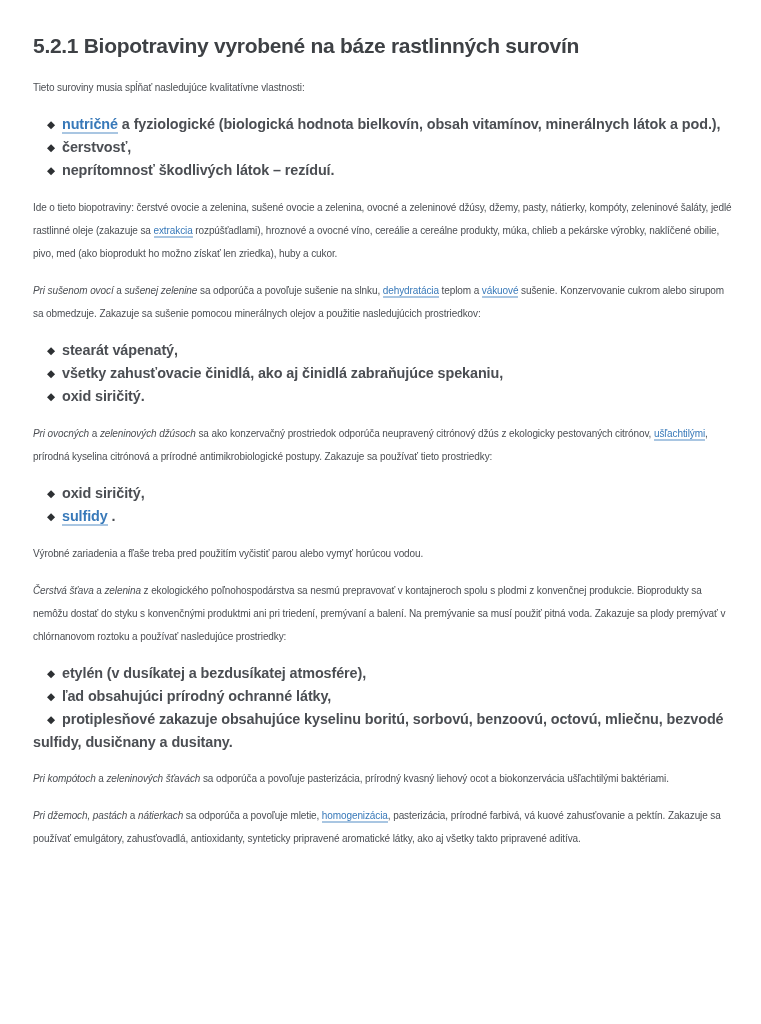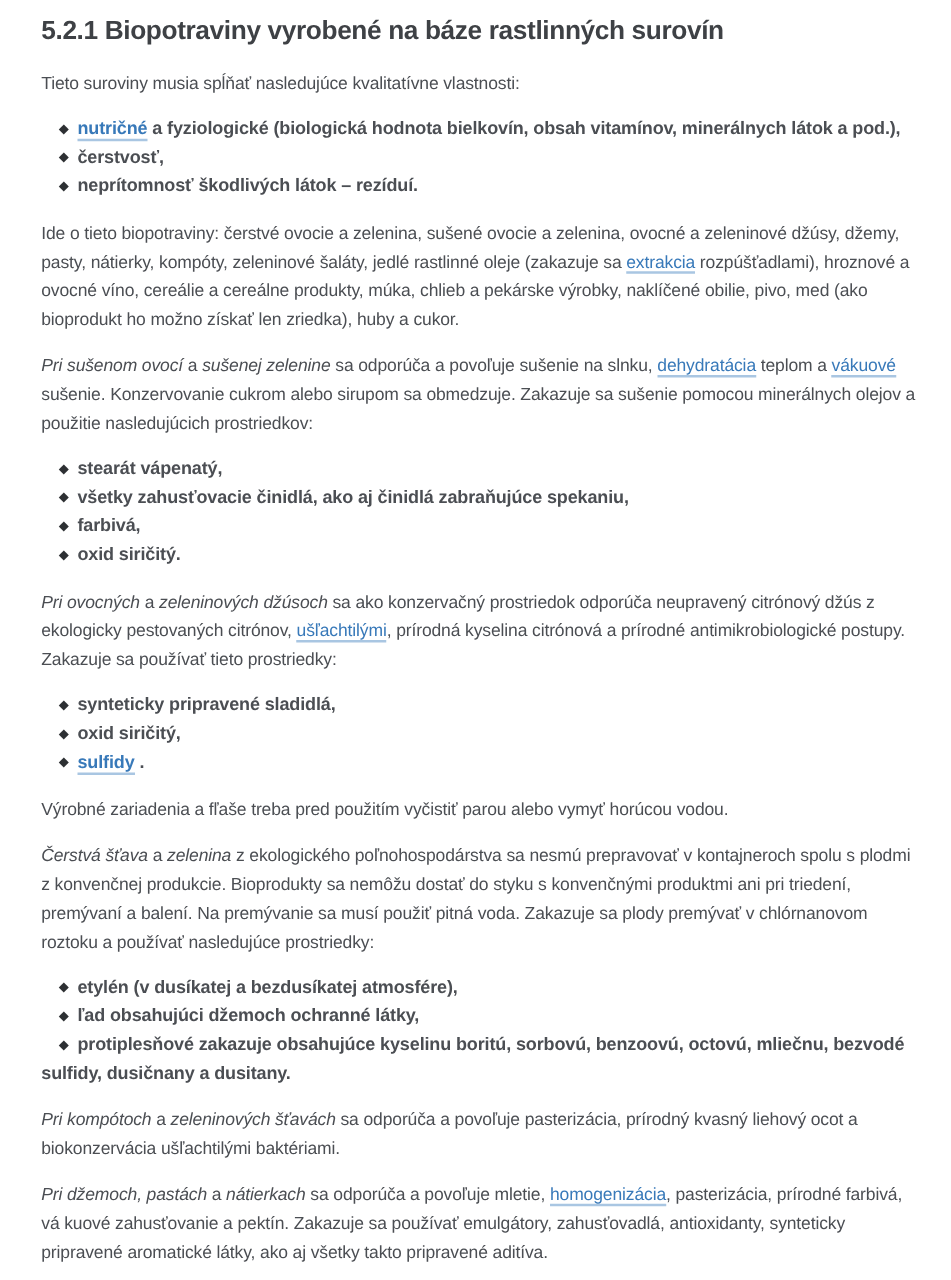--- a/index.html
+++ b/index.html
@@ -15,32 +15,32 @@
     width:761px;height:1024px;
     overflow:hidden;
     background:var(--bg);
   }
   body{
     font-family:"Liberation Sans","DejaVu Sans",sans-serif;
     color:var(--text);
     -webkit-font-smoothing:antialiased;
   }
   .article{
-    padding:11px 24px 0 33px;
+    padding:32px 24px 0 33px;
   }
   h2.section-heading{
     font-size:21px;
     line-height:28px;
     font-weight:700;
     color:var(--heading);
     letter-spacing:-0.3px;
     margin:0 0 16px 0;
   }
   .para{
-    font-size:14px;
+    font-size:10px;
     line-height:23px;
     letter-spacing:-0.1px;
     margin:14px 0;
   }
   .blist{
     margin:14px 0;
   }
   .li{
     font-size:14.4px;
     line-height:22px;
@@ -76,32 +76,30 @@
       <div class="blist">
         <div class="li"><span class="bullet">◆</span><a href="#" class="lnk">nutričné</a><span> a fyziologické (biologická hodnota bielkovín, obsah vitamínov, minerálnych látok a pod.),</span></div>
         <div class="li"><span class="bullet">◆</span><span>čerstvosť,</span></div>
         <div class="li"><span class="bullet">◆</span><span>neprítomnosť škodlivých látok – rezíduí.</span></div>
       </div>
       <p class="para"><span>Ide o tieto biopotraviny: čerstvé ovocie a zelenina, sušené ovocie a zelenina, ovocné a zeleninové džúsy, džemy, pasty, nátierky, kompóty, zeleninové šaláty, jedlé rastlinné oleje (zakazuje sa </span><a href="#" class="lnk">extrakcia</a><span> rozpúšťadlami), hroznové a ovocné víno, cereálie a cereálne produkty, múka, chlieb a pekárske výrobky, naklíčené obilie, pivo, med (ako bioprodukt ho možno získať len zriedka), huby a cukor.</span></p>
       <p class="para"><em>Pri sušenom ovocí</em><span> a </span><em>sušenej zelenine</em><span> sa odporúča a povoľuje sušenie na slnku, </span><a href="#" class="lnk">dehydratácia</a><span> teplom a </span><a href="#" class="lnk">vákuové</a><span> sušenie. Konzervovanie cukrom alebo sirupom sa obmedzuje. Zakazuje sa sušenie pomocou minerálnych olejov a použitie nasledujúcich prostriedkov:</span></p>
       <div class="blist">
         <div class="li"><span class="bullet">◆</span><span>stearát vápenatý,</span></div>
         <div class="li"><span class="bullet">◆</span><span>všetky zahusťovacie činidlá, ako aj činidlá zabraňujúce spekaniu,</span></div>
-        <div class="li"><span class="bullet">◆</span><span>farbivá,</span></div>
         <div class="li"><span class="bullet">◆</span><span>oxid siričitý.</span></div>
       </div>
       <p class="para"><em>Pri ovocných</em><span> a </span><em>zeleninových džúsoch</em><span> sa ako konzervačný prostriedok odporúča neupravený citrónový džús z ekologicky pestovaných citrónov, </span><a href="#" class="lnk">ušľachtilými</a><span>, prírodná kyselina citrónová a prírodné antimikrobiologické postupy. Zakazuje sa používať tieto prostriedky:</span></p>
       <div class="blist">
-        <div class="li"><span class="bullet">◆</span><span>synteticky pripravené sladidlá,</span></div>
         <div class="li"><span class="bullet">◆</span><span>oxid siričitý,</span></div>
         <div class="li"><span class="bullet">◆</span><a href="#" class="lnk">sulfidy</a><span> .</span></div>
       </div>
       <p class="para"><span>Výrobné zariadenia a fľaše treba pred použitím vyčistiť parou alebo vymyť horúcou vodou.</span></p>
       <p class="para"><em>Čerstvá šťava</em><span> a </span><em>zelenina</em><span> z ekologického poľnohospodárstva sa nesmú prepravovať v kontajneroch spolu s plodmi z konvenčnej produkcie. Bioprodukty sa nemôžu dostať do styku s konvenčnými produktmi ani pri triedení, premývaní a balení. Na premývanie sa musí použiť pitná voda. Zakazuje sa plody premývať v chlórnanovom roztoku a používať nasledujúce prostriedky:</span></p>
       <div class="blist">
         <div class="li"><span class="bullet">◆</span><span>etylén (v dusíkatej a bezdusíkatej atmosfére),</span></div>
-        <div class="li"><span class="bullet">◆</span><span>ľad obsahujúci džemoch ochranné látky,</span></div>
+        <div class="li"><span class="bullet">◆</span><span>ľad obsahujúci prírodný ochranné látky,</span></div>
         <div class="li"><span class="bullet">◆</span><span>protiplesňové zakazuje obsahujúce kyselinu boritú, sorbovú, benzoovú, octovú, mliečnu, bezvodé sulfidy, dusičnany a dusitany.</span></div>
       </div>
       <p class="para"><em>Pri kompótoch</em><span> a </span><em>zeleninových šťavách</em><span> sa odporúča a povoľuje pasterizácia, prírodný kvasný liehový ocot a biokonzervácia ušľachtilými baktériami.</span></p>
       <p class="para"><em>Pri džemoch, pastách</em><span> a </span><em>nátierkach</em><span> sa odporúča a povoľuje mletie, </span><a href="#" class="lnk">homogenizácia</a><span>, pasterizácia, prírodné farbivá, vá kuové zahusťovanie a pektín. Zakazuje sa používať emulgátory, zahusťovadlá, antioxidanty, synteticky pripravené aromatické látky, ako aj všetky takto pripravené aditíva.</span></p>
     </div>
 </article>
 
 </body></html>

